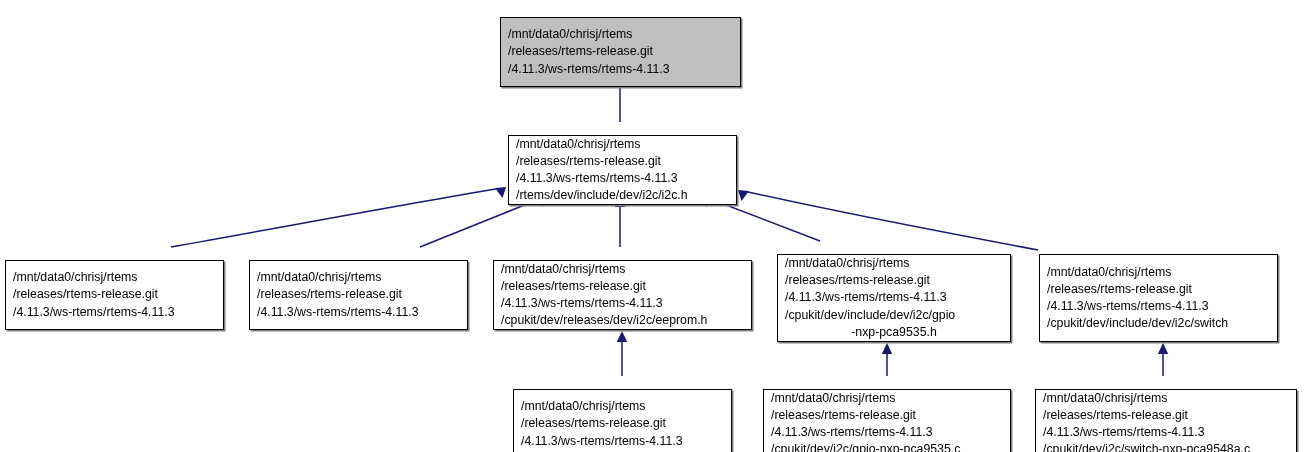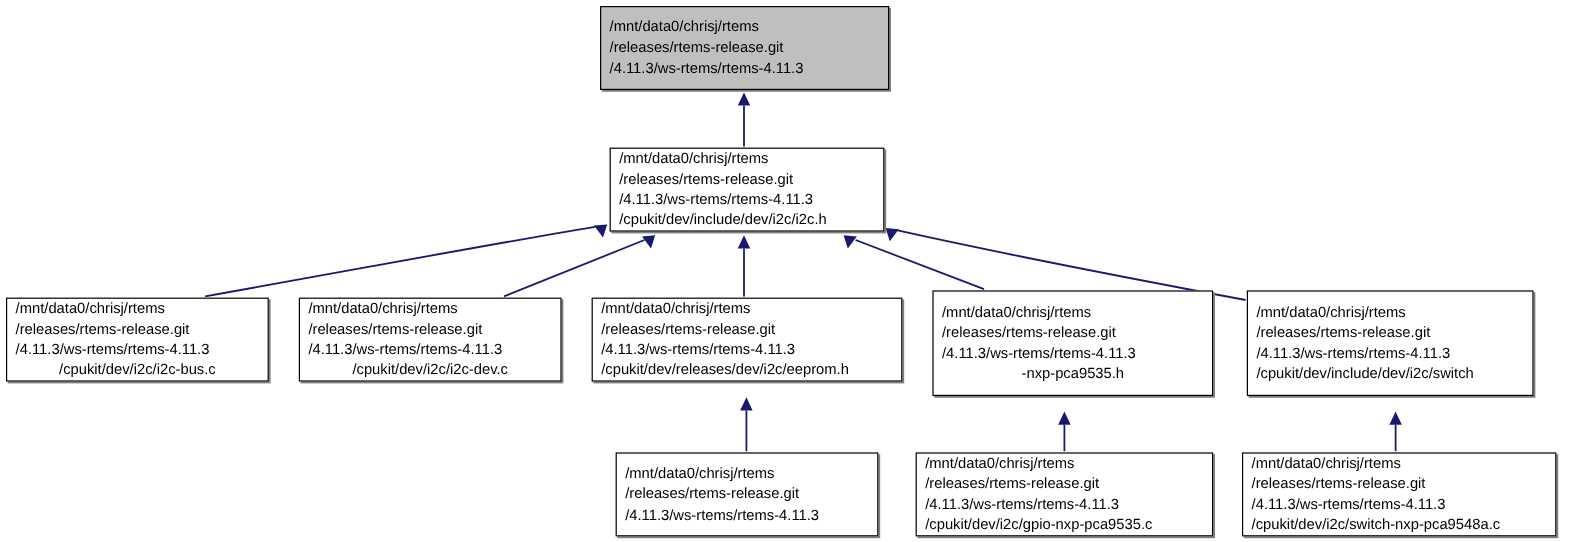--- a/index.html
+++ b/index.html
@@ -33,20 +33,21 @@
     font-size: 12.3px;
     line-height: 17.1px;
     text-align: center;
     white-space: pre;
     display: flex;
     flex-direction: column;
     align-items: flex-end;
     justify-content: center;
     padding: 0 7px;
     box-shadow: 1.5px 1.5px 0 0 #808080;
+    margin-top: 12px;
   }
   .node.highlight {
     background: #bfbfbf;
   }
   .node .ln {
     display: block;
     text-align: left;
   }
   .node .ln.center {
     text-align: center;
@@ -91,24 +92,24 @@
         <polygon points="887.0,343.0 881.8,354.0 892.2,354.0" fill="#191970"></polygon>
       </g>
       <g>
         <path d="M 1163,376 L 1163,354" fill="none" stroke="#191970" stroke-width="1.5"></path>
         <polygon points="1163.0,343.0 1157.8,354.0 1168.2,354.0" fill="#191970"></polygon>
       </g>
     </svg>
 
   <div id="nodes">
       <div class="node highlight" style="left: 500px; top: 5px; width: 241px; height: 70px;"><div style="width: 100%;"><span class="ln">/mnt/data0/chrisj/rtems</span><span class="ln">/releases/rtems-release.git</span><span class="ln">/4.11.3/ws-rtems/rtems-4.11.3</span></div></div>
-      <div class="node" style="left: 508px; top: 123px; width: 229px; height: 70px;"><div style="width: 100%;"><span class="ln">/mnt/data0/chrisj/rtems</span><span class="ln">/releases/rtems-release.git</span><span class="ln">/4.11.3/ws-rtems/rtems-4.11.3</span><span class="ln">/cpukit/dev/include/dev/i2c/i2c.h</span></div></div>
-      <div class="node" style="left: 5px; top: 248px; width: 219px; height: 70px;"><div style="width: 100%;"><span class="ln">/mnt/data0/chrisj/rtems</span><span class="ln">/releases/rtems-release.git</span><span class="ln">/4.11.3/ws-rtems/rtems-4.11.3</span><span class="ln center">/cpukit/dev/i2c/i2c-bus.c</span></div></div>
-      <div class="node" style="left: 249px; top: 248px; width: 219px; height: 70px;"><div style="width: 100%;"><span class="ln">/mnt/data0/chrisj/rtems</span><span class="ln">/releases/rtems-release.git</span><span class="ln">/4.11.3/ws-rtems/rtems-4.11.3</span><span class="ln center">/cpukit/dev/i2c/i2c-dev.c</span></div></div>
+      <div class="node" style="left: 508px; top: 123px; width: 229px; height: 70px;"><div style="width: 100%;"><span class="ln">/mnt/data0/chrisj/rtems</span><span class="ln">/releases/rtems-release.git</span><span class="ln">/4.11.3/ws-rtems/rtems-4.11.3</span><span class="ln">/rtems/dev/include/dev/i2c/i2c.h</span></div></div>
+      <div class="node" style="left: 5px; top: 248px; width: 219px; height: 70px;"><div style="width: 100%;"><span class="ln">/mnt/data0/chrisj/rtems</span><span class="ln">/releases/rtems-release.git</span><span class="ln">/4.11.3/ws-rtems/rtems-4.11.3</span></div></div>
+      <div class="node" style="left: 249px; top: 248px; width: 219px; height: 70px;"><div style="width: 100%;"><span class="ln">/mnt/data0/chrisj/rtems</span><span class="ln">/releases/rtems-release.git</span><span class="ln">/4.11.3/ws-rtems/rtems-4.11.3</span></div></div>
       <div class="node" style="left: 493px; top: 248px; width: 259px; height: 70px;"><div style="width: 100%;"><span class="ln">/mnt/data0/chrisj/rtems</span><span class="ln">/releases/rtems-release.git</span><span class="ln">/4.11.3/ws-rtems/rtems-4.11.3</span><span class="ln">/cpukit/dev/releases/dev/i2c/eeprom.h</span></div></div>
-      <div class="node" style="left: 777px; top: 242px; width: 234px; height: 88px;"><div style="width: 100%;"><span class="ln">/mnt/data0/chrisj/rtems</span><span class="ln">/releases/rtems-release.git</span><span class="ln">/4.11.3/ws-rtems/rtems-4.11.3</span><span class="ln center">-nxp-pca9535.h</span></div></div>
+      <div class="node" style="left: 777px; top: 242px; width: 234px; height: 88px;"><div style="width: 100%;"><span class="ln">/mnt/data0/chrisj/rtems</span><span class="ln">/releases/rtems-release.git</span><span class="ln">/4.11.3/ws-rtems/rtems-4.11.3</span><span class="ln">/cpukit/dev/include/dev/i2c/gpio</span><span class="ln center">-nxp-pca9535.h</span></div></div>
       <div class="node" style="left: 1039px; top: 242px; width: 239px; height: 88px;"><div style="width: 100%;"><span class="ln">/mnt/data0/chrisj/rtems</span><span class="ln">/releases/rtems-release.git</span><span class="ln">/4.11.3/ws-rtems/rtems-4.11.3</span><span class="ln">/cpukit/dev/include/dev/i2c/switch</span></div></div>
       <div class="node" style="left: 513px; top: 377px; width: 219px; height: 70px;"><div style="width: 100%;"><span class="ln">/mnt/data0/chrisj/rtems</span><span class="ln">/releases/rtems-release.git</span><span class="ln">/4.11.3/ws-rtems/rtems-4.11.3</span></div></div>
       <div class="node" style="left: 763px; top: 377px; width: 248px; height: 70px;"><div style="width: 100%;"><span class="ln">/mnt/data0/chrisj/rtems</span><span class="ln">/releases/rtems-release.git</span><span class="ln">/4.11.3/ws-rtems/rtems-4.11.3</span><span class="ln">/cpukit/dev/i2c/gpio-nxp-pca9535.c</span></div></div>
       <div class="node" style="left: 1035px; top: 377px; width: 262px; height: 70px;"><div style="width: 100%;"><span class="ln">/mnt/data0/chrisj/rtems</span><span class="ln">/releases/rtems-release.git</span><span class="ln">/4.11.3/ws-rtems/rtems-4.11.3</span><span class="ln">/cpukit/dev/i2c/switch-nxp-pca9548a.c</span></div></div>
     </div>
 
 </div>
 
 </body></html>

